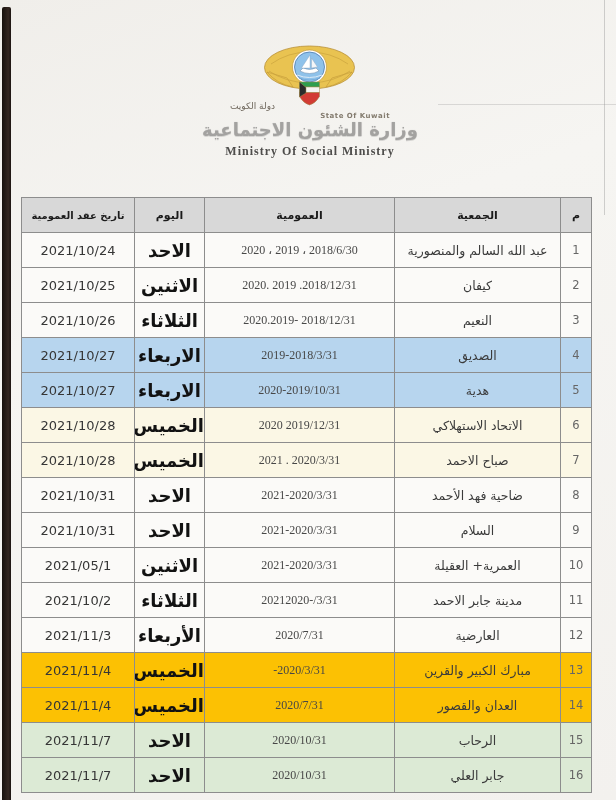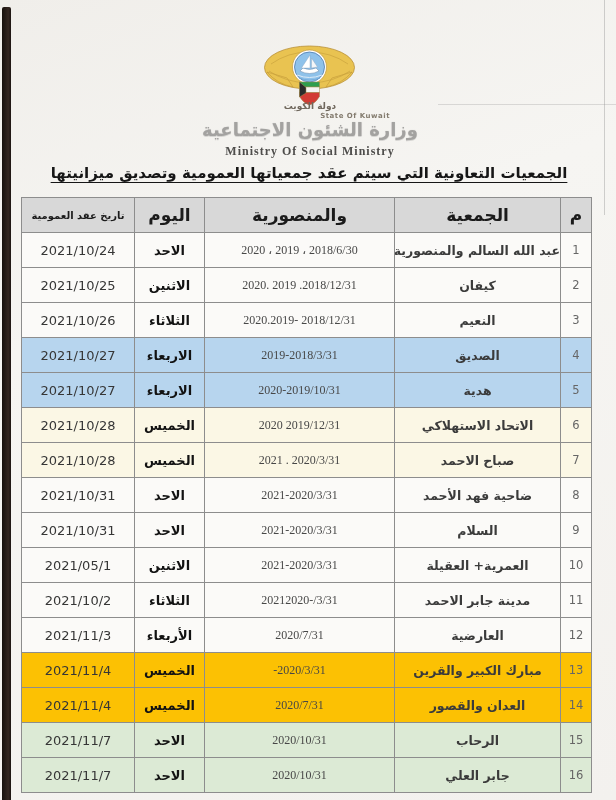--- a/index.html
+++ b/index.html
@@ -25,22 +25,22 @@
     background:rgba(140,140,140,.38);
   }
   .horiz-line {
     position:absolute; left:438px; top:104px; width:178px; height:1px;
     background:rgba(150,150,150,.30);
   }
 
   
   .emblem { position:absolute; left:263px; top:44px; width:93px; height:62px; }
   .state-ar {
-    position:absolute; left:230px; top:101px; width:160px; text-align:center;
-    font-size:9px; font-weight:bold; color:#6f675c; direction:rtl;
+    position:absolute; left:230px; top:101px; width:160px; text-align:left;
+    font-size:9px; font-weight:normal; color:#6f675c; direction:rtl;
   }
   .state-en {
     position:absolute; left:230px; top:112px; width:160px; text-align:right;
     font-size:7px; font-weight:bold; color:#837b6e; letter-spacing:.5px;
   }
   .ministry-ar {
     position:absolute; left:130px; top:119px; width:360px; text-align:center;
     font-size:18px; font-weight:bold; color:#a3a2a0; direction:rtl;
     text-shadow:0 0 1px #c9c8c6, 0 1px 0 #d8d7d4; letter-spacing:1px;
   }
@@ -59,26 +59,26 @@
   table.main {
     position:absolute; left:21px; top:197px; width:570px;
     border-collapse:collapse; table-layout:fixed; direction:rtl;
   }
   table.main th, table.main td {
     border:1px solid #8d8d8d; text-align:center; vertical-align:middle;
     overflow:hidden; white-space:nowrap;
   }
   table.main thead tr { height:35px; background:#d8d8d8; }
   table.main tbody tr { height:35px; }
-  th { font-weight:bold; color:#1b1b1b; font-size:17px; }
+  th { font-weight:bold; color:#1b1b1b; font-size:11px; }
   th.h-date { font-size:10px; }
   td.c-num  { font-size:11.5px; color:#666; }
-  td.c-society { font-size:12.5px; font-weight:bold; color:#3b3b3b; }
+  td.c-society { font-size:12.5px; font-weight:normal; color:#3b3b3b; }
   td.c-budget  { font-size:12px; color:#474747; direction:ltr;font-family:Liberation Serif, serif; }
-  td.c-day     { font-size:13px; font-weight:bold; color:#121212; }
+  td.c-day     { font-size:18px; font-weight:bold; color:#121212; }
   td.c-date    { font-size:13px; color:#363636; direction:ltr; }
 </style>
 </head>
 <body>
 
 <div class="page">
 
   <div class="left-bar"></div>
   <div class="right-line"></div>
   <div class="horiz-line"></div>
@@ -108,35 +108,34 @@
       <path d="M36.5 48.5 h20 v4 q-4 7 -10 8.5 q-6 -1.5 -10 -8.5 Z" fill="#d23b34"></path>
       <path d="M36.5 38 L43 43.5 L43 49 L36.5 53 Z" fill="#2b2b2b"></path>
     </g>
   </svg>
 
   <div class="state-ar">دولة الكويت</div>
   <div class="state-en">State Of Kuwait</div>
   <div class="ministry-ar">وزارة الشئون الاجتماعية</div>
   <div class="ministry-en">Ministry Of Social Ministry</div>
 
-  <h1 class="doc-title">الجمعيات التعاونية التي سيتم عقد جمعياتها العمومية وتصديق ميزانيتها</h1>
 
   <table class="main">
     <colgroup>
       <col style="width:31px">
         <col style="width:166px">
         <col style="width:190px">
         <col style="width:70px">
         <col style="width:113px">
     </colgroup>
     <thead>
       <tr>
         <th>م</th>
         <th>الجمعية</th>
-        <th>والمنصورية</th>
+        <th>العمومية</th>
         <th>اليوم</th>
         <th class="h-date">تاريخ عقد العمومية</th>
       </tr>
     </thead>
     <tbody>
         <tr style="background: rgb(251, 250, 248);">
       <td class="c-num">1</td>
       <td class="c-society">عبد الله السالم والمنصورية</td>
       <td class="c-budget">2020 ، 2019 ، 2018/6/30</td>
       <td class="c-day">الاحد</td>

